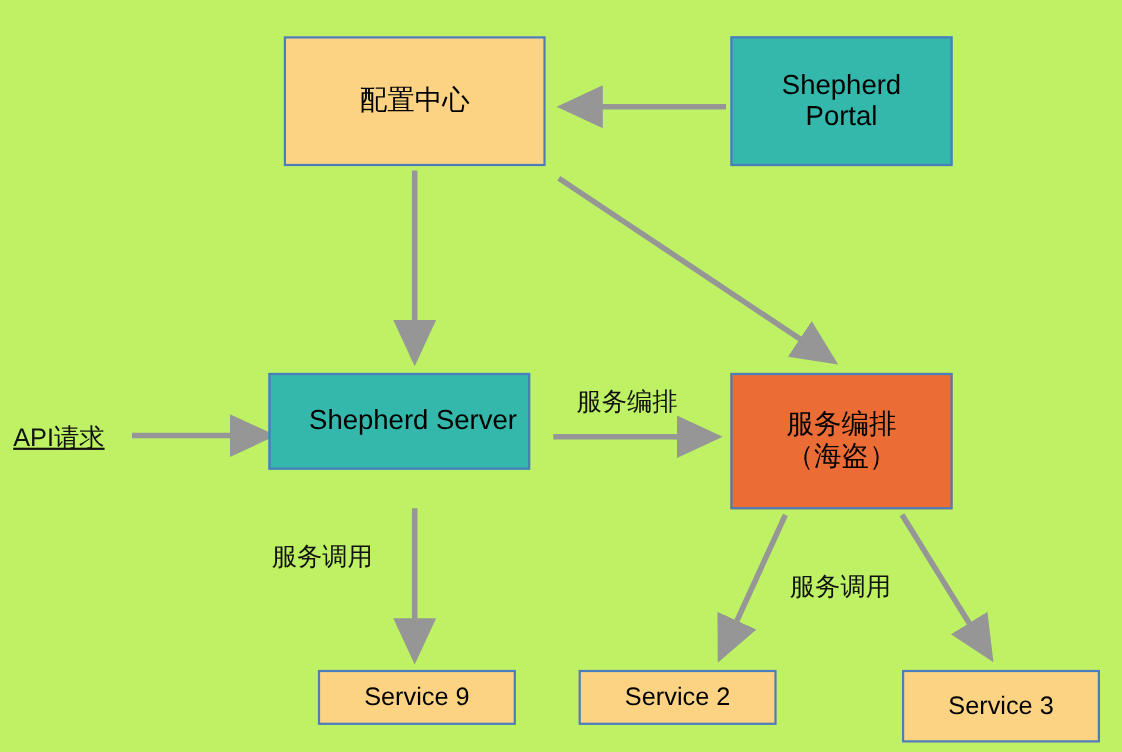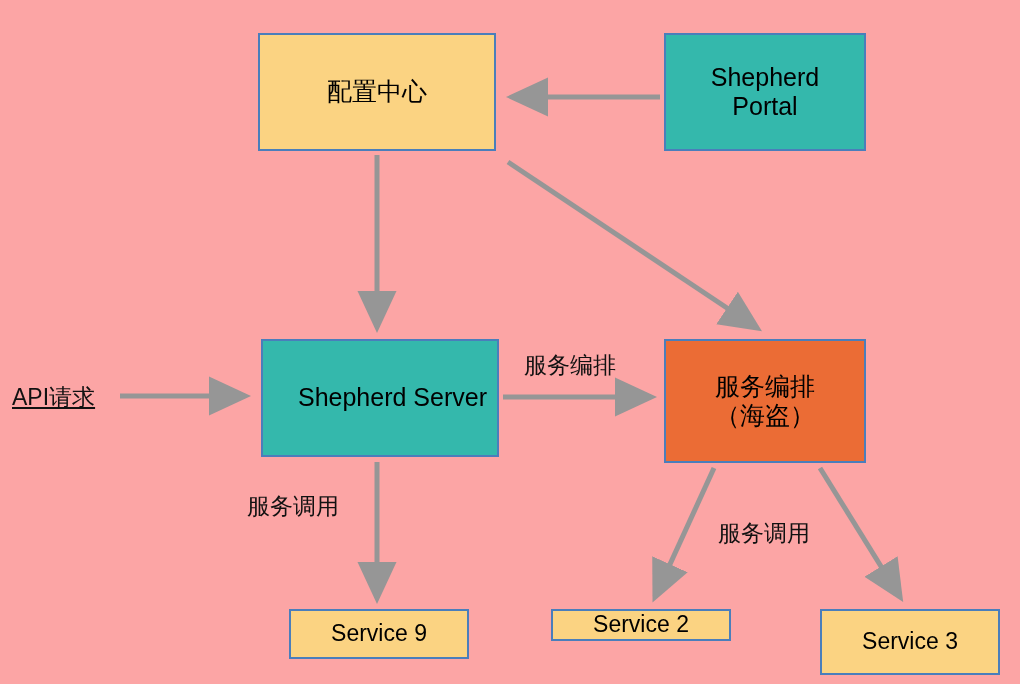--- a/index.html
+++ b/index.html
@@ -8,21 +8,21 @@
     padding: 0;
     background: #ffffff;
   }
   body {
     font-family: "Liberation Sans", "DejaVu Sans", sans-serif;
   }
   #diagram-canvas {
     position: relative;
     width: 1020px;
     height: 684px;
-    background: #fca5a5;
+    background: #bef264;
     overflow: hidden;
   }
   #edge-layer {
     position: absolute;
     left: 0;
     top: 0;
     width: 1020px;
     height: 684px;
     pointer-events: none;
   }
@@ -82,34 +82,34 @@
 
   <div class="node fill-yellow node-lg" style="left:258px; top:33px; width:238px; height:118px;">
     <span>配置中心</span>
   </div>
 
   <div class="node fill-teal node-lg" style="left:664px; top:33px; width:202px; height:118px;">
     <span>Shepherd
 Portal</span>
   </div>
 
-  <div class="node fill-teal node-lg" style="left:261px; top:339px; width:238px; height:118px;padding-left:25px;">
+  <div class="node fill-teal node-lg" style="left:244px; top:339px; width:238px; height:88px;padding-left:25px;">
     <span>Shepherd Server</span>
   </div>
 
   <div class="node fill-orange node-lg" style="left:664px; top:339px; width:202px; height:124px;">
     <span>服务编排
 （海盗）</span>
   </div>
 
   <div class="node fill-yellow node-md" style="left:289px; top:609px; width:180px; height:50px;">
     <span>Service 9</span>
   </div>
 
-  <div class="node fill-yellow node-md" style="left:551px; top:609px; width:180px; height:32px;">
+  <div class="node fill-yellow node-md" style="left:526px; top:609px; width:180px; height:50px;">
     <span>Service 2</span>
   </div>
 
   <div class="node fill-yellow node-md" style="left:820px; top:609px; width:180px; height:66px;">
     <span>Service 3</span>
   </div>
 
 
 
   <div class="edge-label" style="left:12px; top:382px;text-decoration:underline;">API请求</div>

